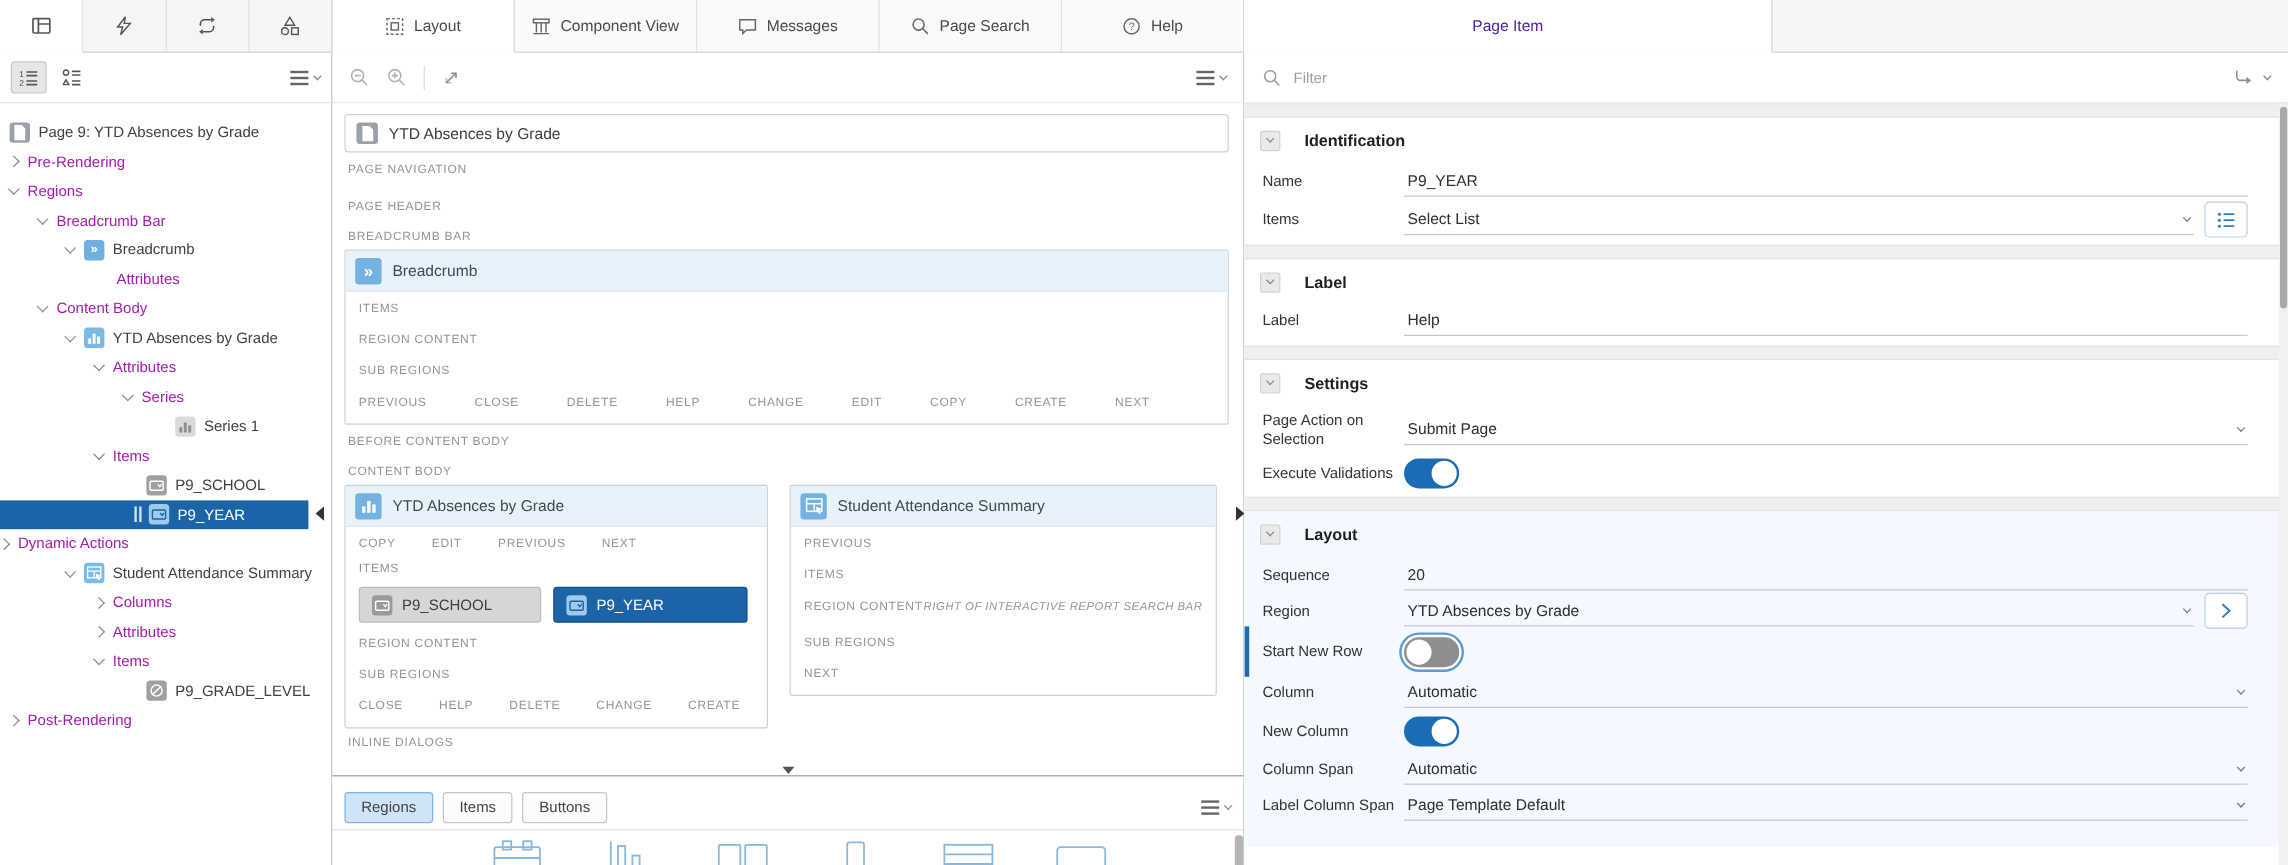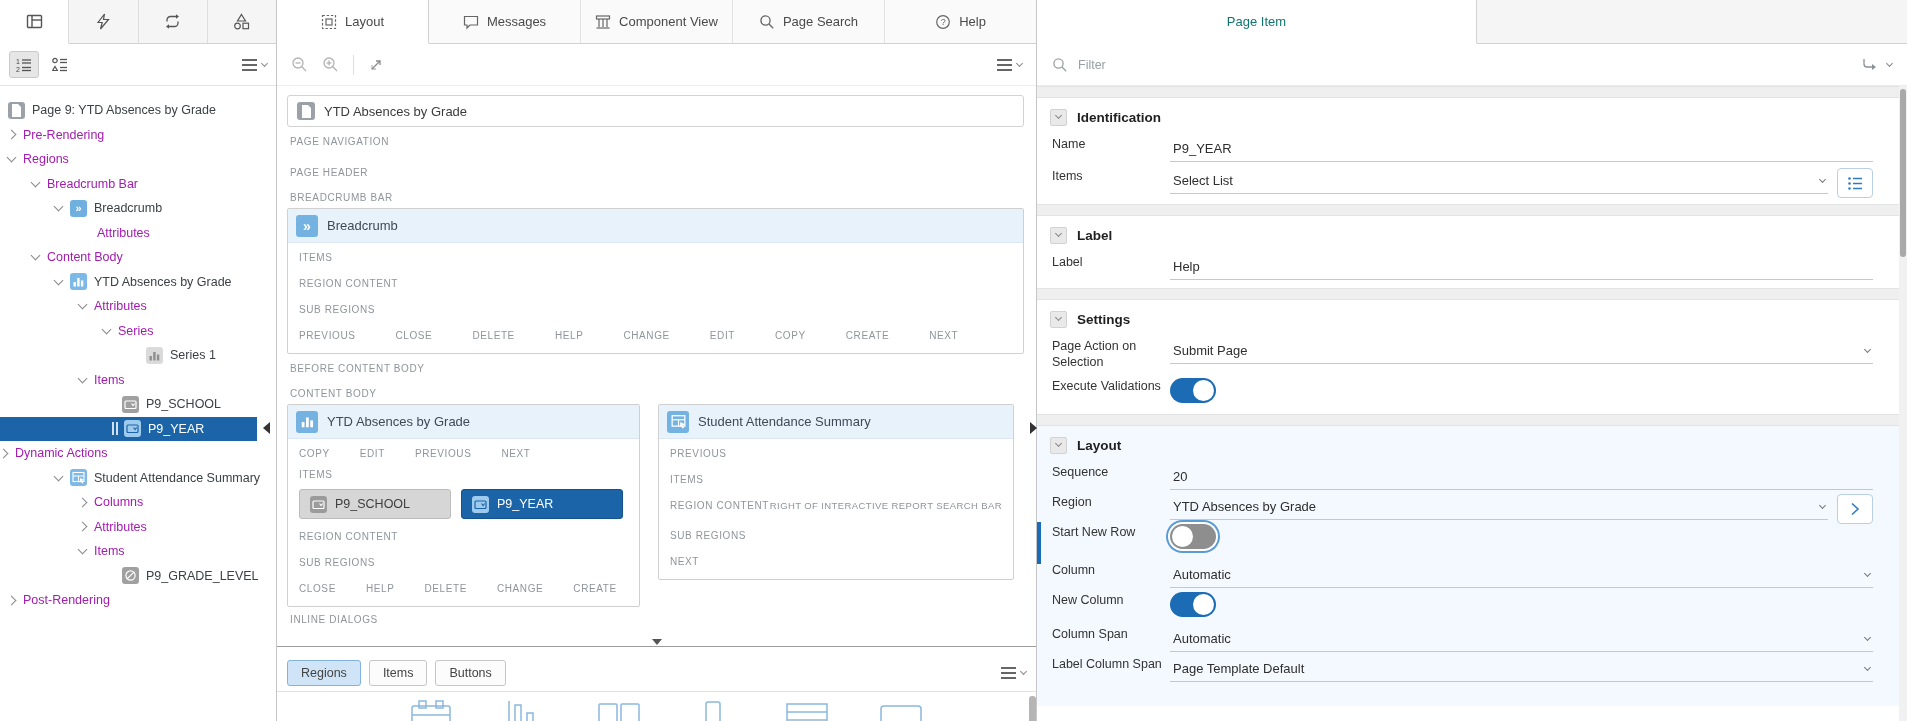--- a/index.html
+++ b/index.html
@@ -54,42 +54,42 @@
   .region-body { padding:1px 11px 5px; }
   .rlabel { font-size:10px; letter-spacing:.6px; color:#8f959b; padding:8px 0 7px; }
   .acts { display:flex; gap:30px; font-size:10px; letter-spacing:.6px; color:#8f959b; padding:8px 0 7px; }
   .acts.wide { gap:40px; }
   .items-row { display:flex; gap:10px; padding:2px 0 4px; }
   .item-box { height:30px; border-radius:3px; display:flex; align-items:center; gap:8px; padding:0 10px; font-size:12.5px; }
   .item-box.gray { width:152px; background:#d6d6d6; border:1px solid #bcbcbc; color:#3e3e3e; }
   .item-box.blue { width:162px; background:#1b64a8; border:1px solid #14528c; color:#fff; }
   .cb-row { display:flex; gap:18px; align-items:flex-start; }
   .note-row { display:flex; align-items:center; justify-content:space-between; }
-  .note { font-size:9.5px; letter-spacing:.4px; color:#8f959b; }
+  .note { font-size:9.5px; letter-spacing:.4px; color:#8f959b;font-style:italic; }
   .m-split { height:9px; flex:none; border-top:1px solid #9c9c9c; position:relative; background:#fff; }
   .m-split .caret { position:absolute; left:50%; top:-8px; margin-left:-5px; width:0; height:0; border-left:5px solid transparent; border-right:5px solid transparent; border-top:6px solid #555; }
   .m-bottom { height:66px; flex:none; display:flex; flex-direction:column; }
   .mb-tabs { height:36px; flex:none; display:flex; align-items:center; gap:8px; padding:0 10px; }
   .pill { height:26px; padding:0 13px; border:1px solid #c6c6c6; border-radius:3px; background:#fcfcfc; font-size:12.5px; color:#444; display:flex; align-items:center; }
   .pill.active { background:#cfe5f7; border-color:#82b3de; }
   .mb-gallery { flex:1; border-top:1px solid #e2e2e2; overflow:hidden; display:flex; gap:50px; padding:7px 0 0 132px; position:relative; }
   .mb-gallery .sbar { position:absolute; right:0; top:4px; width:7px; height:40px; background:#b5b5b5; border-radius:3px; }
 
   
   .right-panel { flex:1; display:flex; flex-direction:column; background:#fff; position:relative; }
   .rp-tabs { height:44px; flex:none; display:flex; background:#f5f5f5; border-bottom:1px solid #d2d2d2; }
-  .rp-tab { width:440px; background:#fff; border-right:1px solid #d2d2d2; margin-bottom:-1px; border-bottom:1px solid #fff; display:flex; align-items:center; justify-content:center; font-size:13px; color:#0f766e; }
+  .rp-tab { width:440px; background:#fff; border-right:1px solid #d2d2d2; margin-bottom:-1px; border-bottom:1px solid #fff; display:flex; align-items:center; justify-content:center; font-size:13px; color:#4c1d95; }
   .rp-filter { height:42px; flex:none; display:flex; align-items:center; gap:10px; padding:0 15px; border-bottom:1px solid #ececec; }
   .rp-filter input { border:none; outline:none; flex:1; font-size:12.5px; font-family:inherit; color:#555; background:transparent; }
   .rp-filter input::placeholder { color:#9aa0a5; }
   .rp-body { flex:1; overflow:hidden; position:relative; }
   .sep { height:12px; background:#efefef; border-top:1px solid #e3e3e3; border-bottom:1px solid #e3e3e3; }
-  .sec-head { height:38px; display:flex; align-items:center; gap:10px; padding:0 13px; font-size:13.5px; font-weight:bold; color:#1f1f1f; }
+  .sec-head { height:38px; display:flex; align-items:center; gap:20px; padding:0 13px; font-size:13.5px; font-weight:bold; color:#1f1f1f; }
   .collapse-btn { width:17px; height:17px; background:#e9e9e9; border:1px solid #d2d2d2; border-radius:2px; display:flex; align-items:center; justify-content:center; }
-  .prow { min-height:30px; display:flex; align-items:flex-start; padding:0 34px 0 15px; position:relative; }
+  .prow { min-height:30px; display:flex; align-items:center; padding:0 34px 0 15px; position:relative; }
   .plabel { width:118px; flex:none; font-size:12.5px; color:#333; line-height:1.3; padding-right:6px; }
   .pfield { flex:1; height:26px; border-bottom:1px solid #c7c7c7; display:flex; align-items:center; font-size:13px; color:#2e2e2e; padding:0 3px; }
   .pfield .chev { margin-left:auto; border-color:#777; }
   .btn-sq { width:36px; height:30px; border:1px solid #b9cfe4; border-radius:4px; background:#fff; margin-left:9px; flex:none; display:flex; align-items:center; justify-content:center; }
   .tgl { width:46px; height:25px; border-radius:13px; position:relative; flex:none; }
   .tgl .knob { position:absolute; top:2px; width:21px; height:21px; border-radius:50%; background:#fff; }
   .tgl.on { background:#1b6cb5; } .tgl.on .knob { right:2px; }
   .tgl.off { background:#8e8e8e; box-shadow:0 0 0 2px #fff, 0 0 0 4px #5a9bd5; } .tgl.off .knob { left:2px; }
   .layout-sec { background:#f3f9fe; }
   .focus-bar::before { content:""; position:absolute; left:0; top:-2px; bottom:-2px; width:4px; background:#1b6cb5; }
@@ -313,36 +313,36 @@
           <svg width="16" height="16" viewBox="0 0 16 16">
             <rect x="1.5" y="1.5" width="13" height="13" fill="none" stroke="#666" stroke-width="1.2" stroke-dasharray="2.4 1.8"></rect>
             <rect x="5" y="5" width="6" height="6" fill="none" stroke="#666" stroke-width="1.2"></rect>
           </svg>
         </span>
       <span>Layout</span>
     </div>
     <div class="m-tab">
       <span>
           <svg width="16" height="16" viewBox="0 0 16 16">
-            <path d="M1.5 2.5 h13 v8.5 h-7.5 l-3 3 v-3 h-2.5 Z" fill="none" stroke="#666" stroke-width="1.2"></path>
-          </svg>
-        </span>
-      <span>Messages</span>
-    </div>
-    <div class="m-tab">
-      <span>
-          <svg width="16" height="16" viewBox="0 0 16 16">
             <rect x="1.5" y="2" width="13" height="3" fill="none" stroke="#666" stroke-width="1.2"></rect>
             <line x1="4" y1="5" x2="4" y2="13" stroke="#666" stroke-width="1.2"></line>
             <line x1="8" y1="5" x2="8" y2="13" stroke="#666" stroke-width="1.2"></line>
             <line x1="12" y1="5" x2="12" y2="13" stroke="#666" stroke-width="1.2"></line>
             <line x1="1.5" y1="14" x2="14.5" y2="14" stroke="#666" stroke-width="1.2"></line>
           </svg>
         </span>
       <span>Component View</span>
+    </div>
+    <div class="m-tab">
+      <span>
+          <svg width="16" height="16" viewBox="0 0 16 16">
+            <path d="M1.5 2.5 h13 v8.5 h-7.5 l-3 3 v-3 h-2.5 Z" fill="none" stroke="#666" stroke-width="1.2"></path>
+          </svg>
+        </span>
+      <span>Messages</span>
     </div>
     <div class="m-tab">
       <span>
           <svg width="16" height="16" viewBox="0 0 16 16">
             <circle cx="6.5" cy="6.5" r="4.6" fill="none" stroke="#666" stroke-width="1.3"></circle>
             <line x1="10" y1="10" x2="14.2" y2="14.2" stroke="#666" stroke-width="1.3"></line>
           </svg>
         </span>
       <span>Page Search</span>
     </div>

